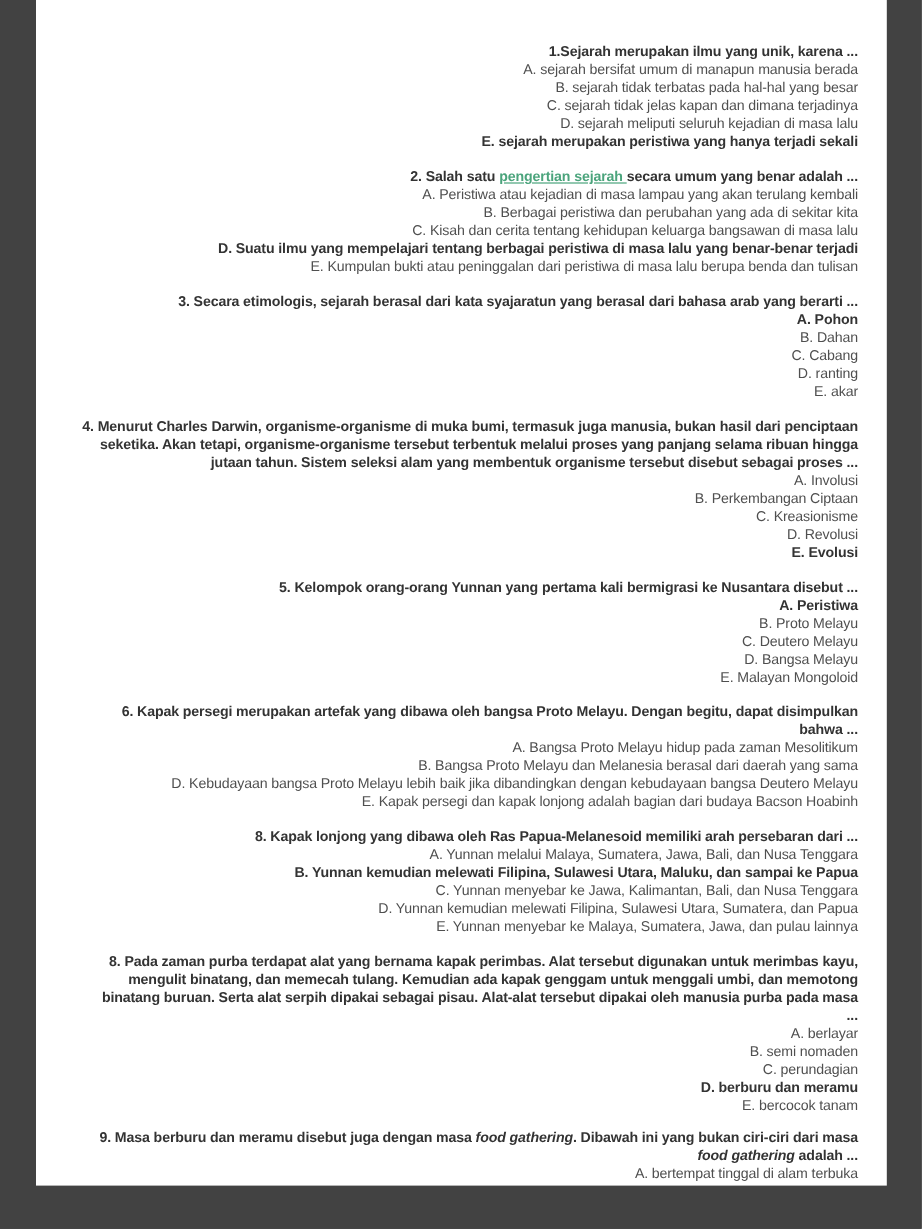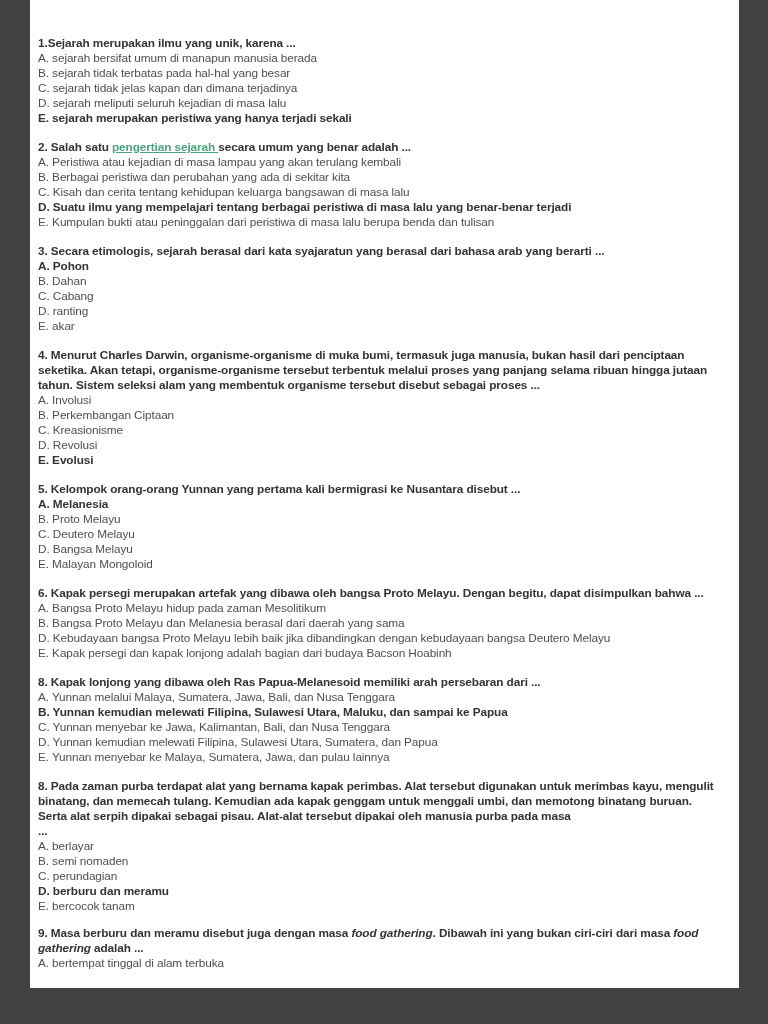--- a/index.html
+++ b/index.html
@@ -18,22 +18,23 @@
     background: #424242;
   }
   .paper {
     position: absolute;
     left: 30px;
     top: 0;
     width: 709px;
     height: 988px;
     background: #ffffff;
     box-sizing: border-box;
-    padding: 36px 24px 0 8px;
+    padding: 36px 24px 0 36px;
     overflow: hidden;
+    text-align: right;
   }
   .question {
     font-size: 11.8px;
     line-height: 15px;
     letter-spacing: -0.1px;
     color: #4f4f4f;
   }
   .question + .question { margin-top: 14px; }
   .question.tight { margin-top: 12px; }
   .q-title {
@@ -86,21 +87,21 @@
         <div class="question">
           <p class="q-title"><span>4. Menurut Charles Darwin, organisme-organisme di muka bumi, termasuk juga manusia, bukan hasil dari penciptaan seketika. Akan tetapi, organisme-organisme tersebut terbentuk melalui proses yang panjang selama ribuan hingga jutaan tahun. Sistem seleksi alam yang membentuk organisme tersebut disebut sebagai proses ...</span></p>
           <div class="option">A. Involusi</div>
           <div class="option">B. Perkembangan Ciptaan</div>
           <div class="option">C. Kreasionisme</div>
           <div class="option">D. Revolusi</div>
           <div class="option bold">E. Evolusi</div>
         </div>
         <div class="question">
           <p class="q-title"><span>5. Kelompok orang-orang Yunnan yang pertama kali bermigrasi ke Nusantara disebut ...</span></p>
-          <div class="option bold">A. Melanesia</div>
+          <div class="option bold">A. Peristiwa</div>
           <div class="option">B. Proto Melayu</div>
           <div class="option">C. Deutero Melayu</div>
           <div class="option">D. Bangsa Melayu</div>
           <div class="option">E. Malayan Mongoloid</div>
         </div>
         <div class="question">
           <p class="q-title"><span>6. Kapak persegi merupakan artefak yang dibawa oleh bangsa Proto Melayu. Dengan begitu, dapat disimpulkan bahwa ...</span></p>
           <div class="option">A. Bangsa Proto Melayu hidup pada zaman Mesolitikum</div>
           <div class="option">B. Bangsa Proto Melayu dan Melanesia berasal dari daerah yang sama</div>
           <div class="option">D. Kebudayaan bangsa Proto Melayu lebih baik jika dibandingkan dengan kebudayaan bangsa Deutero Melayu</div>

